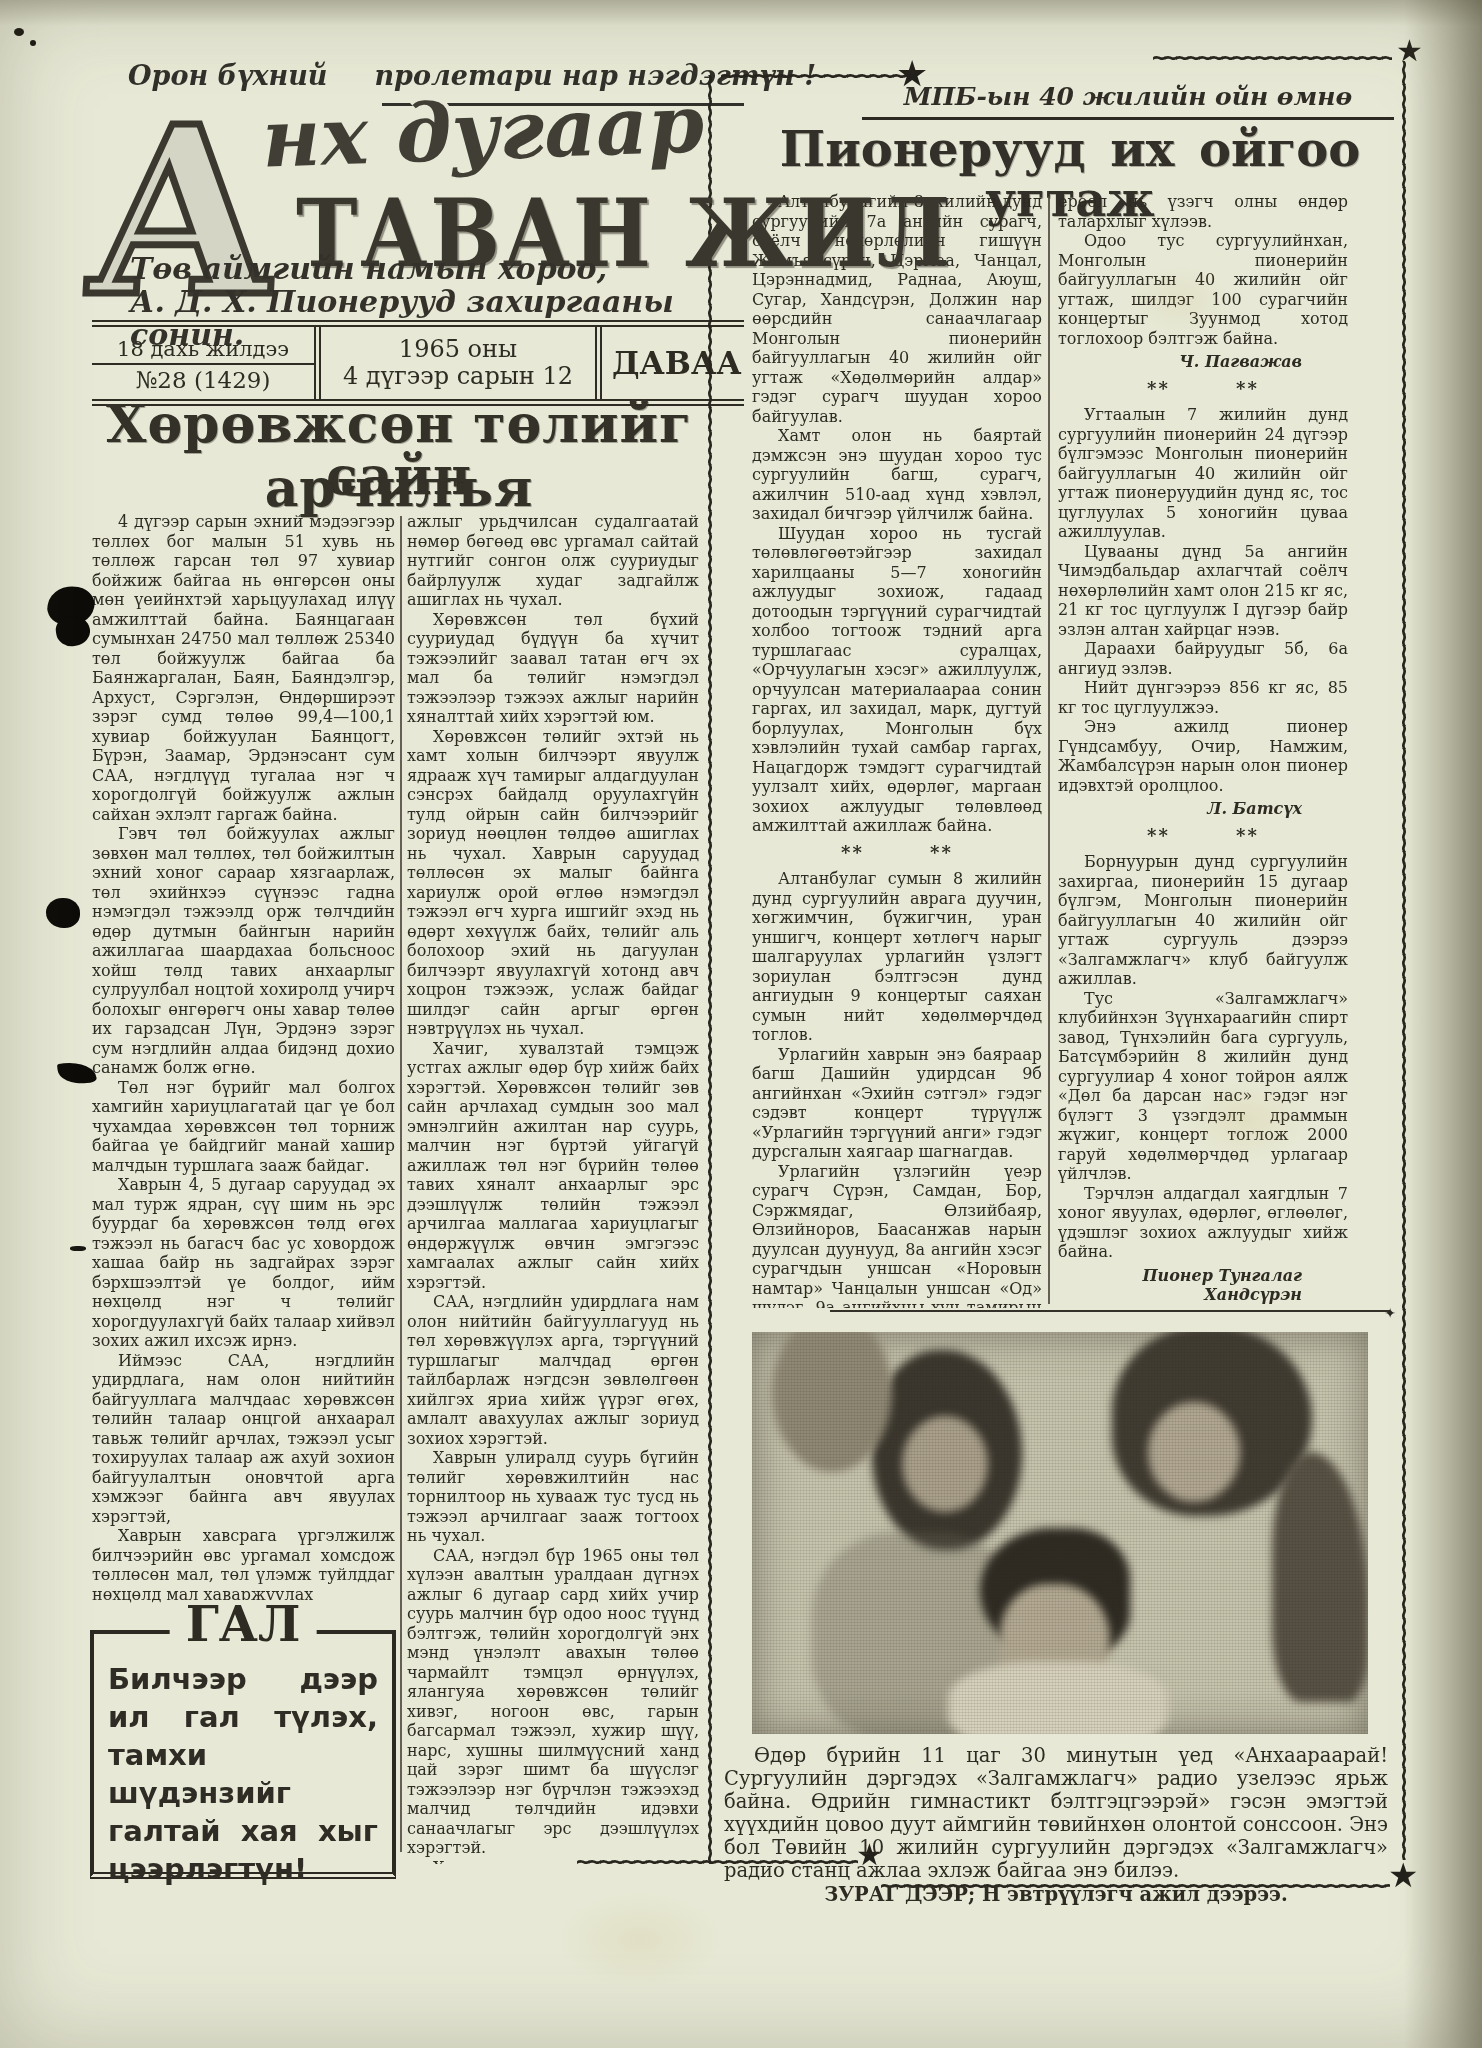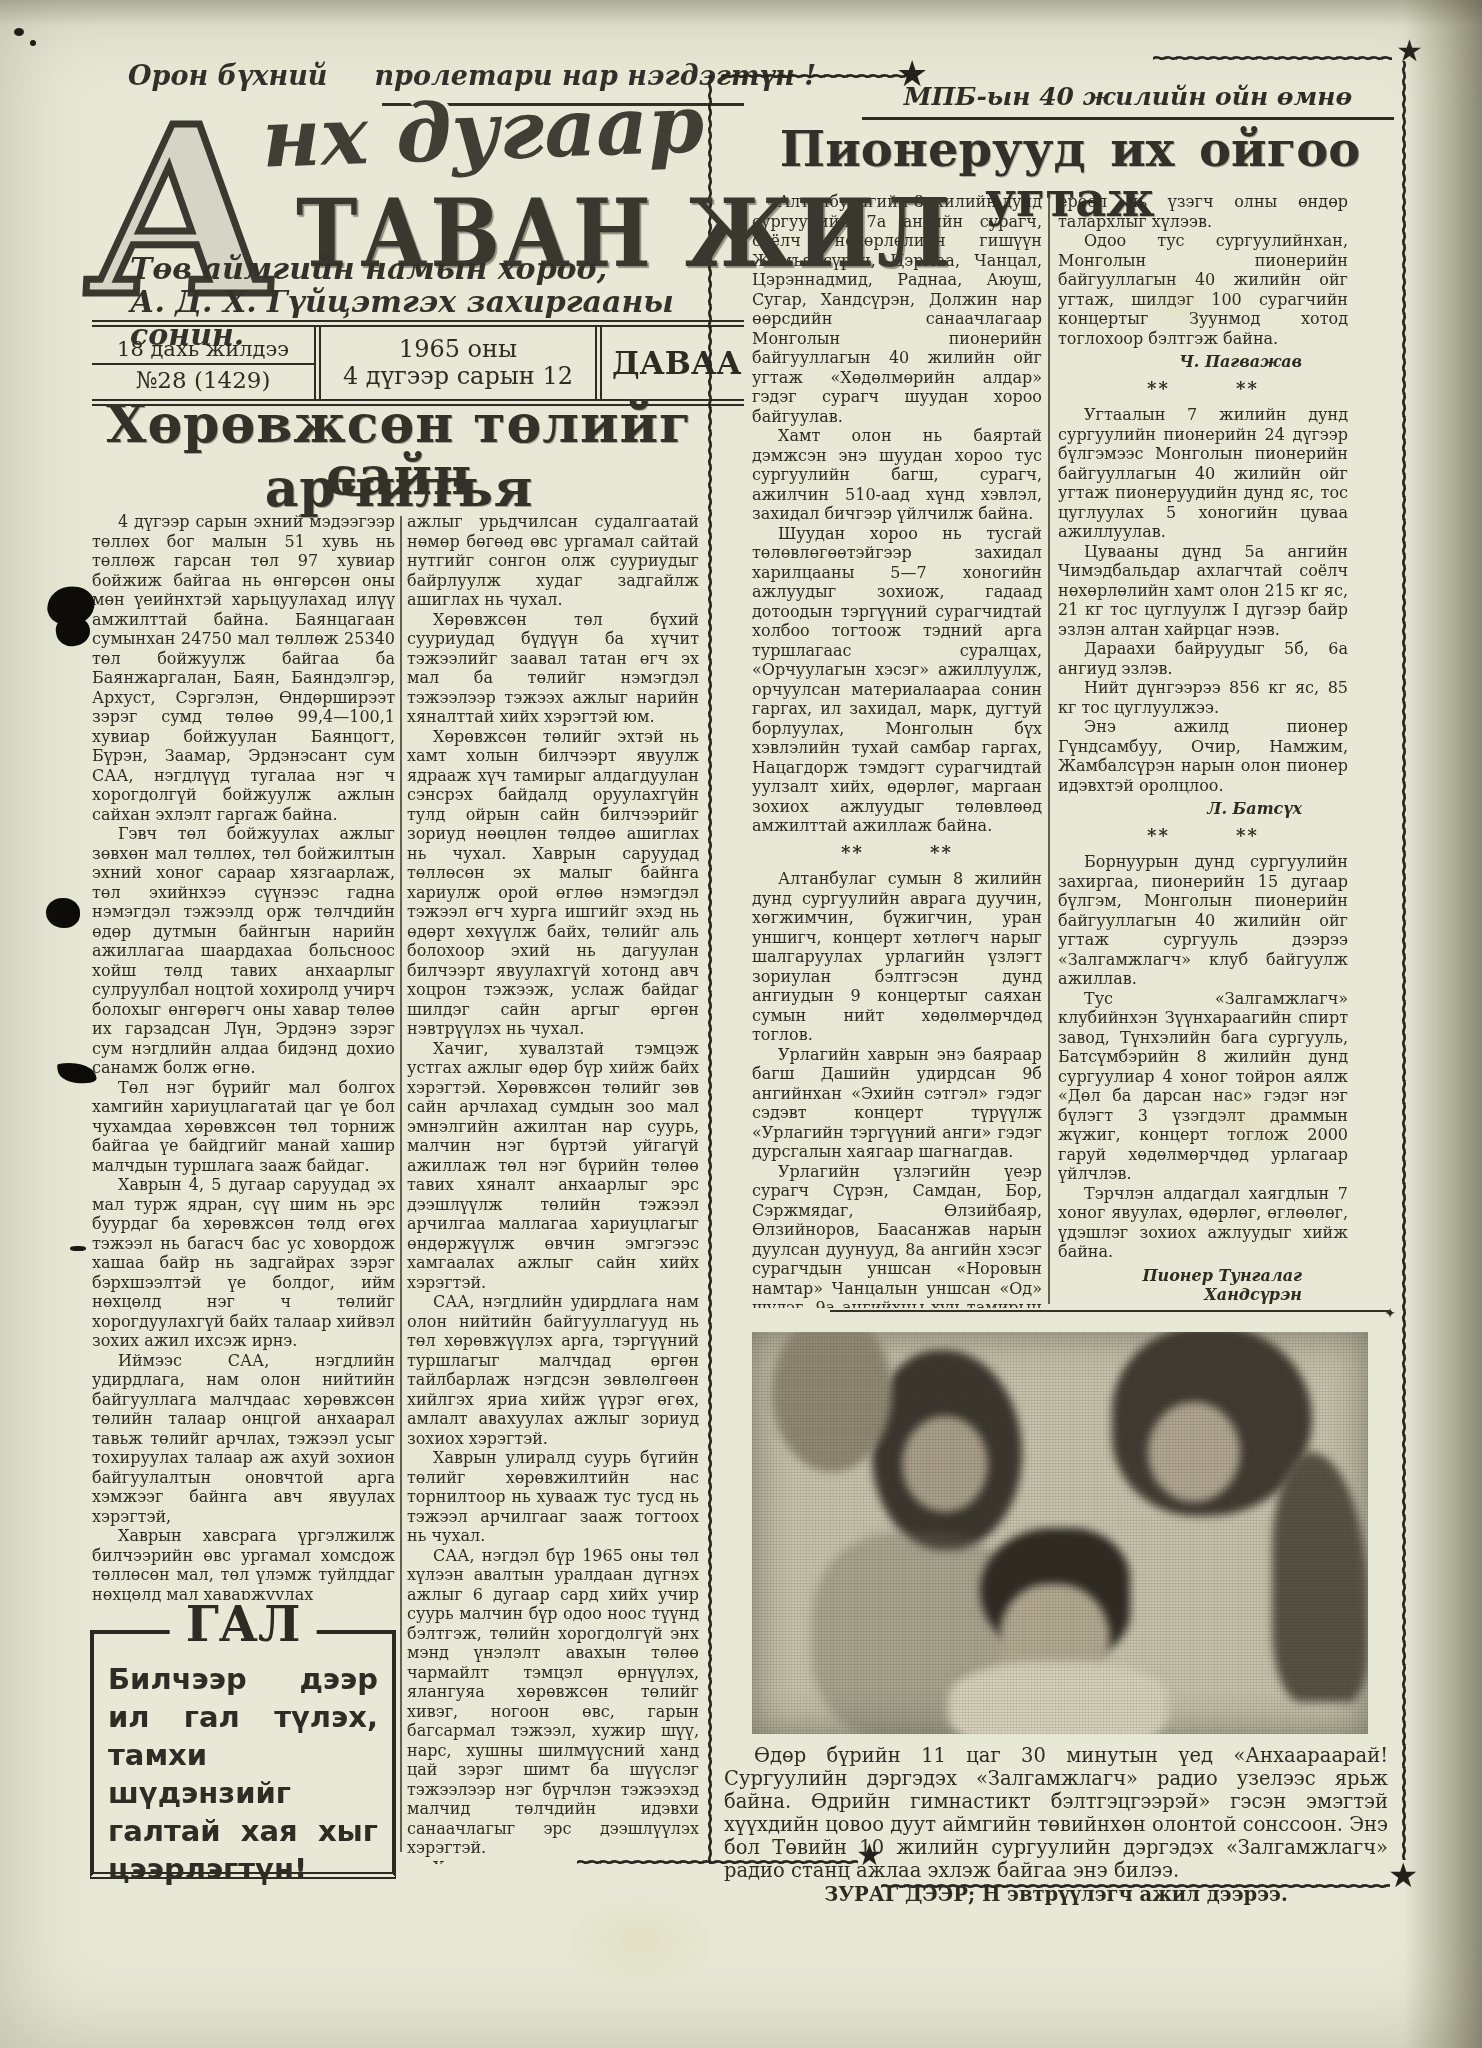--- a/index.html
+++ b/index.html
@@ -103,21 +103,21 @@
 
 <div class="page">
 
   <div class="slogan">Орон бүхний     пролетари нар нэгдэгтүн !</div>
   <div class="slogan-rule"></div>
   <div class="big-letter">А</div>
   <div class="script-word">нх дугаар</div>
   <div class="main-title">ТАВАН ЖИЛ</div>
   <div class="subtitle">
     <span>Төв аймгийн намын хороо,</span><br>
-    <span>А. Д. Х. Гүйцэтгэх захиргааны сонин.</span>
+    <span>А. Д. Х. Пионерууд захиргааны сонин.</span>
   </div>
 
   <div class="dateline">
     <div class="dl-cell1">
       <span class="dl-year">18 дахь жилдээ</span>
       <span class="dl-issue">№28   (1429)</span>
     </div>
     <div class="dl-cell2">
       <span>1965 оны</span>
       <span>4 дүгээр сарын 12</span>

